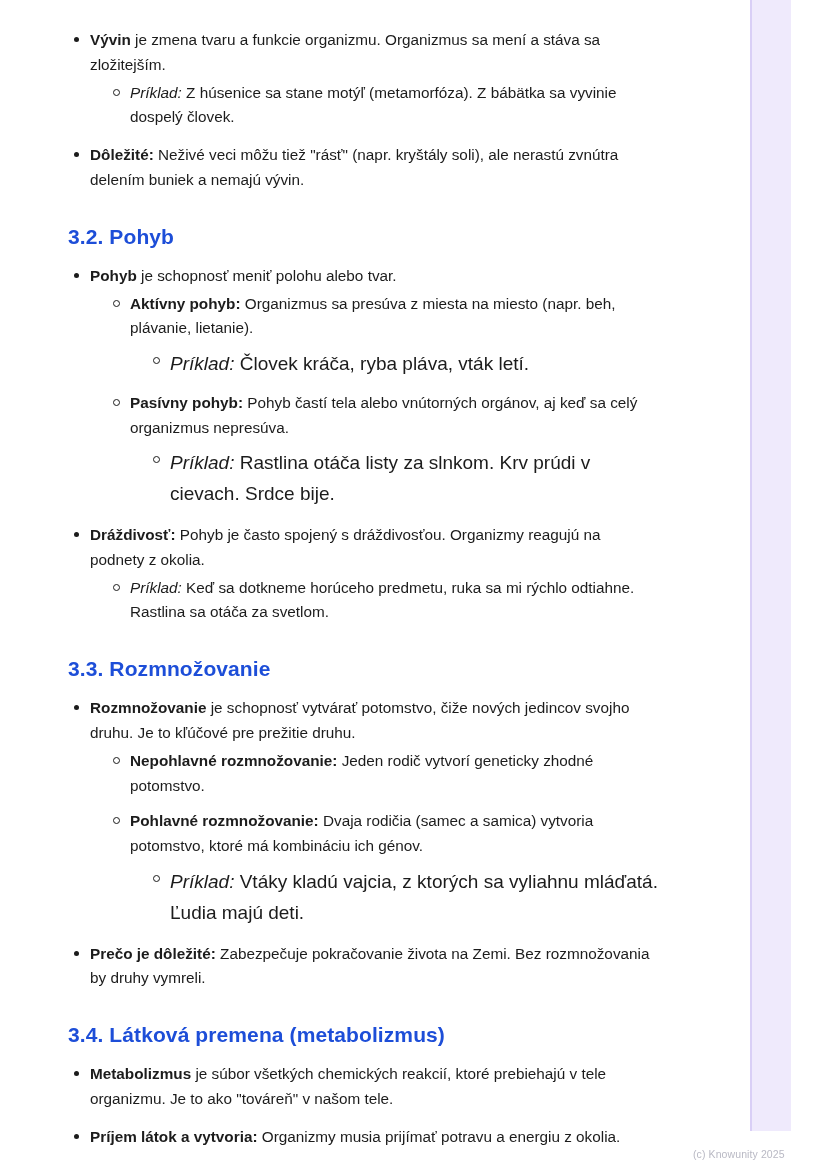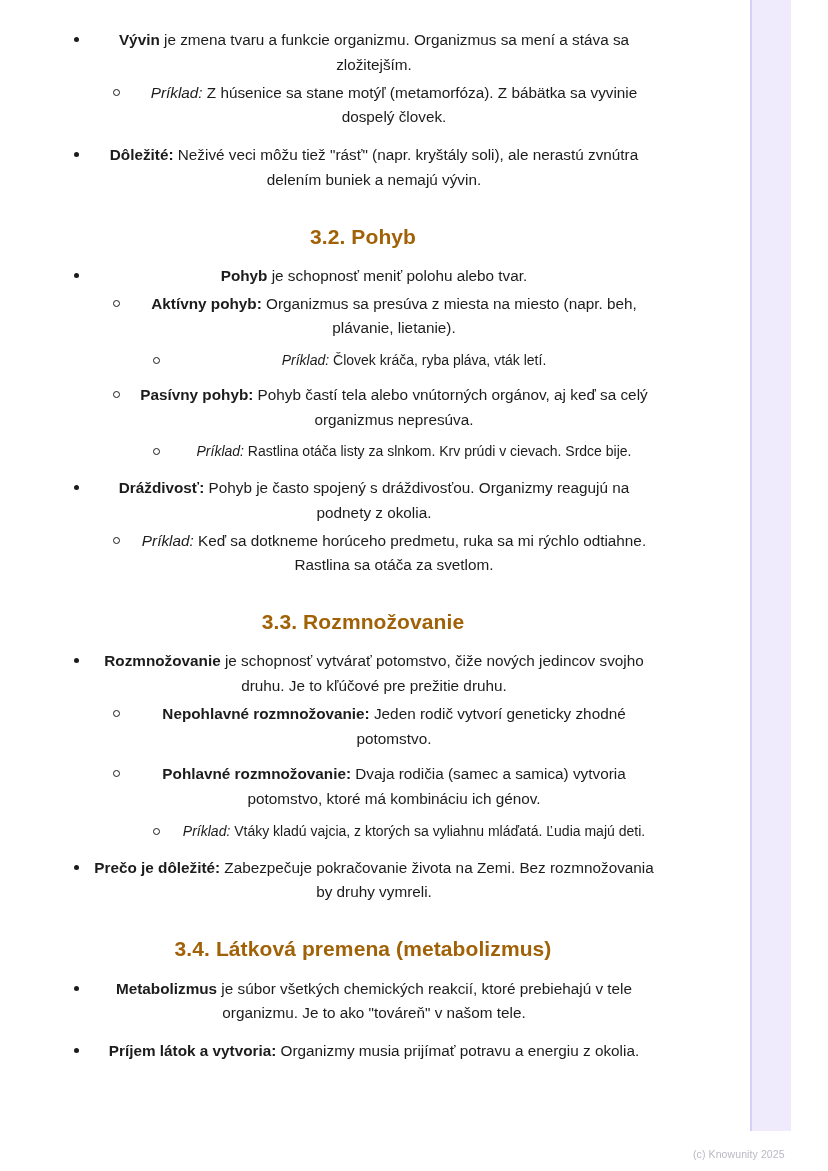--- a/index.html
+++ b/index.html
@@ -11,21 +11,20 @@
     font-family: "Liberation Sans", sans-serif;
     color: #1c1c1c;
     position: relative;
     overflow: hidden;
   }
   .page {
     position: relative;
     width: 828px;
     height: 1171px;
     background: #ffffff;
-    text-align: center;
   }
   
   .right-strip {
     position: absolute;
     top: 0;
     right: 37px;
     width: 39px;
     height: 1131px;
     background: #efeafc;
   }
@@ -39,21 +38,21 @@
   }
   .content {
     position: absolute;
     left: 68px;
     top: 28px;
     width: 590px;
   }
   h2.section {
     font-size: 21px;
     font-weight: bold;
-    color: #a16207;
+    color: #1d4ed8;
     margin: 30px 0 14px 0;
     line-height: 1.3;
     letter-spacing: 0.1px;
   }
   h2.section:first-child { margin-top: 0; }
 
   ul { margin: 0; padding: 0; list-style: none; }
 
   
   li.l1 {
@@ -90,21 +89,21 @@
     height: 5px;
     border-radius: 50%;
     border: 1.3px solid #1c1c1c;
     background: transparent;
   }
   
   li.l3 {
     position: relative;
     padding-left: 22px;
     margin-bottom: 10px;
-    font-size: 14px;
+    font-size: 19px;
     line-height: 1.62;
   }
   li.l3::before {
     content: "";
     position: absolute;
     left: 5px;
     top: 8px;
     width: 5px;
     height: 5px;
     border-radius: 50%;

